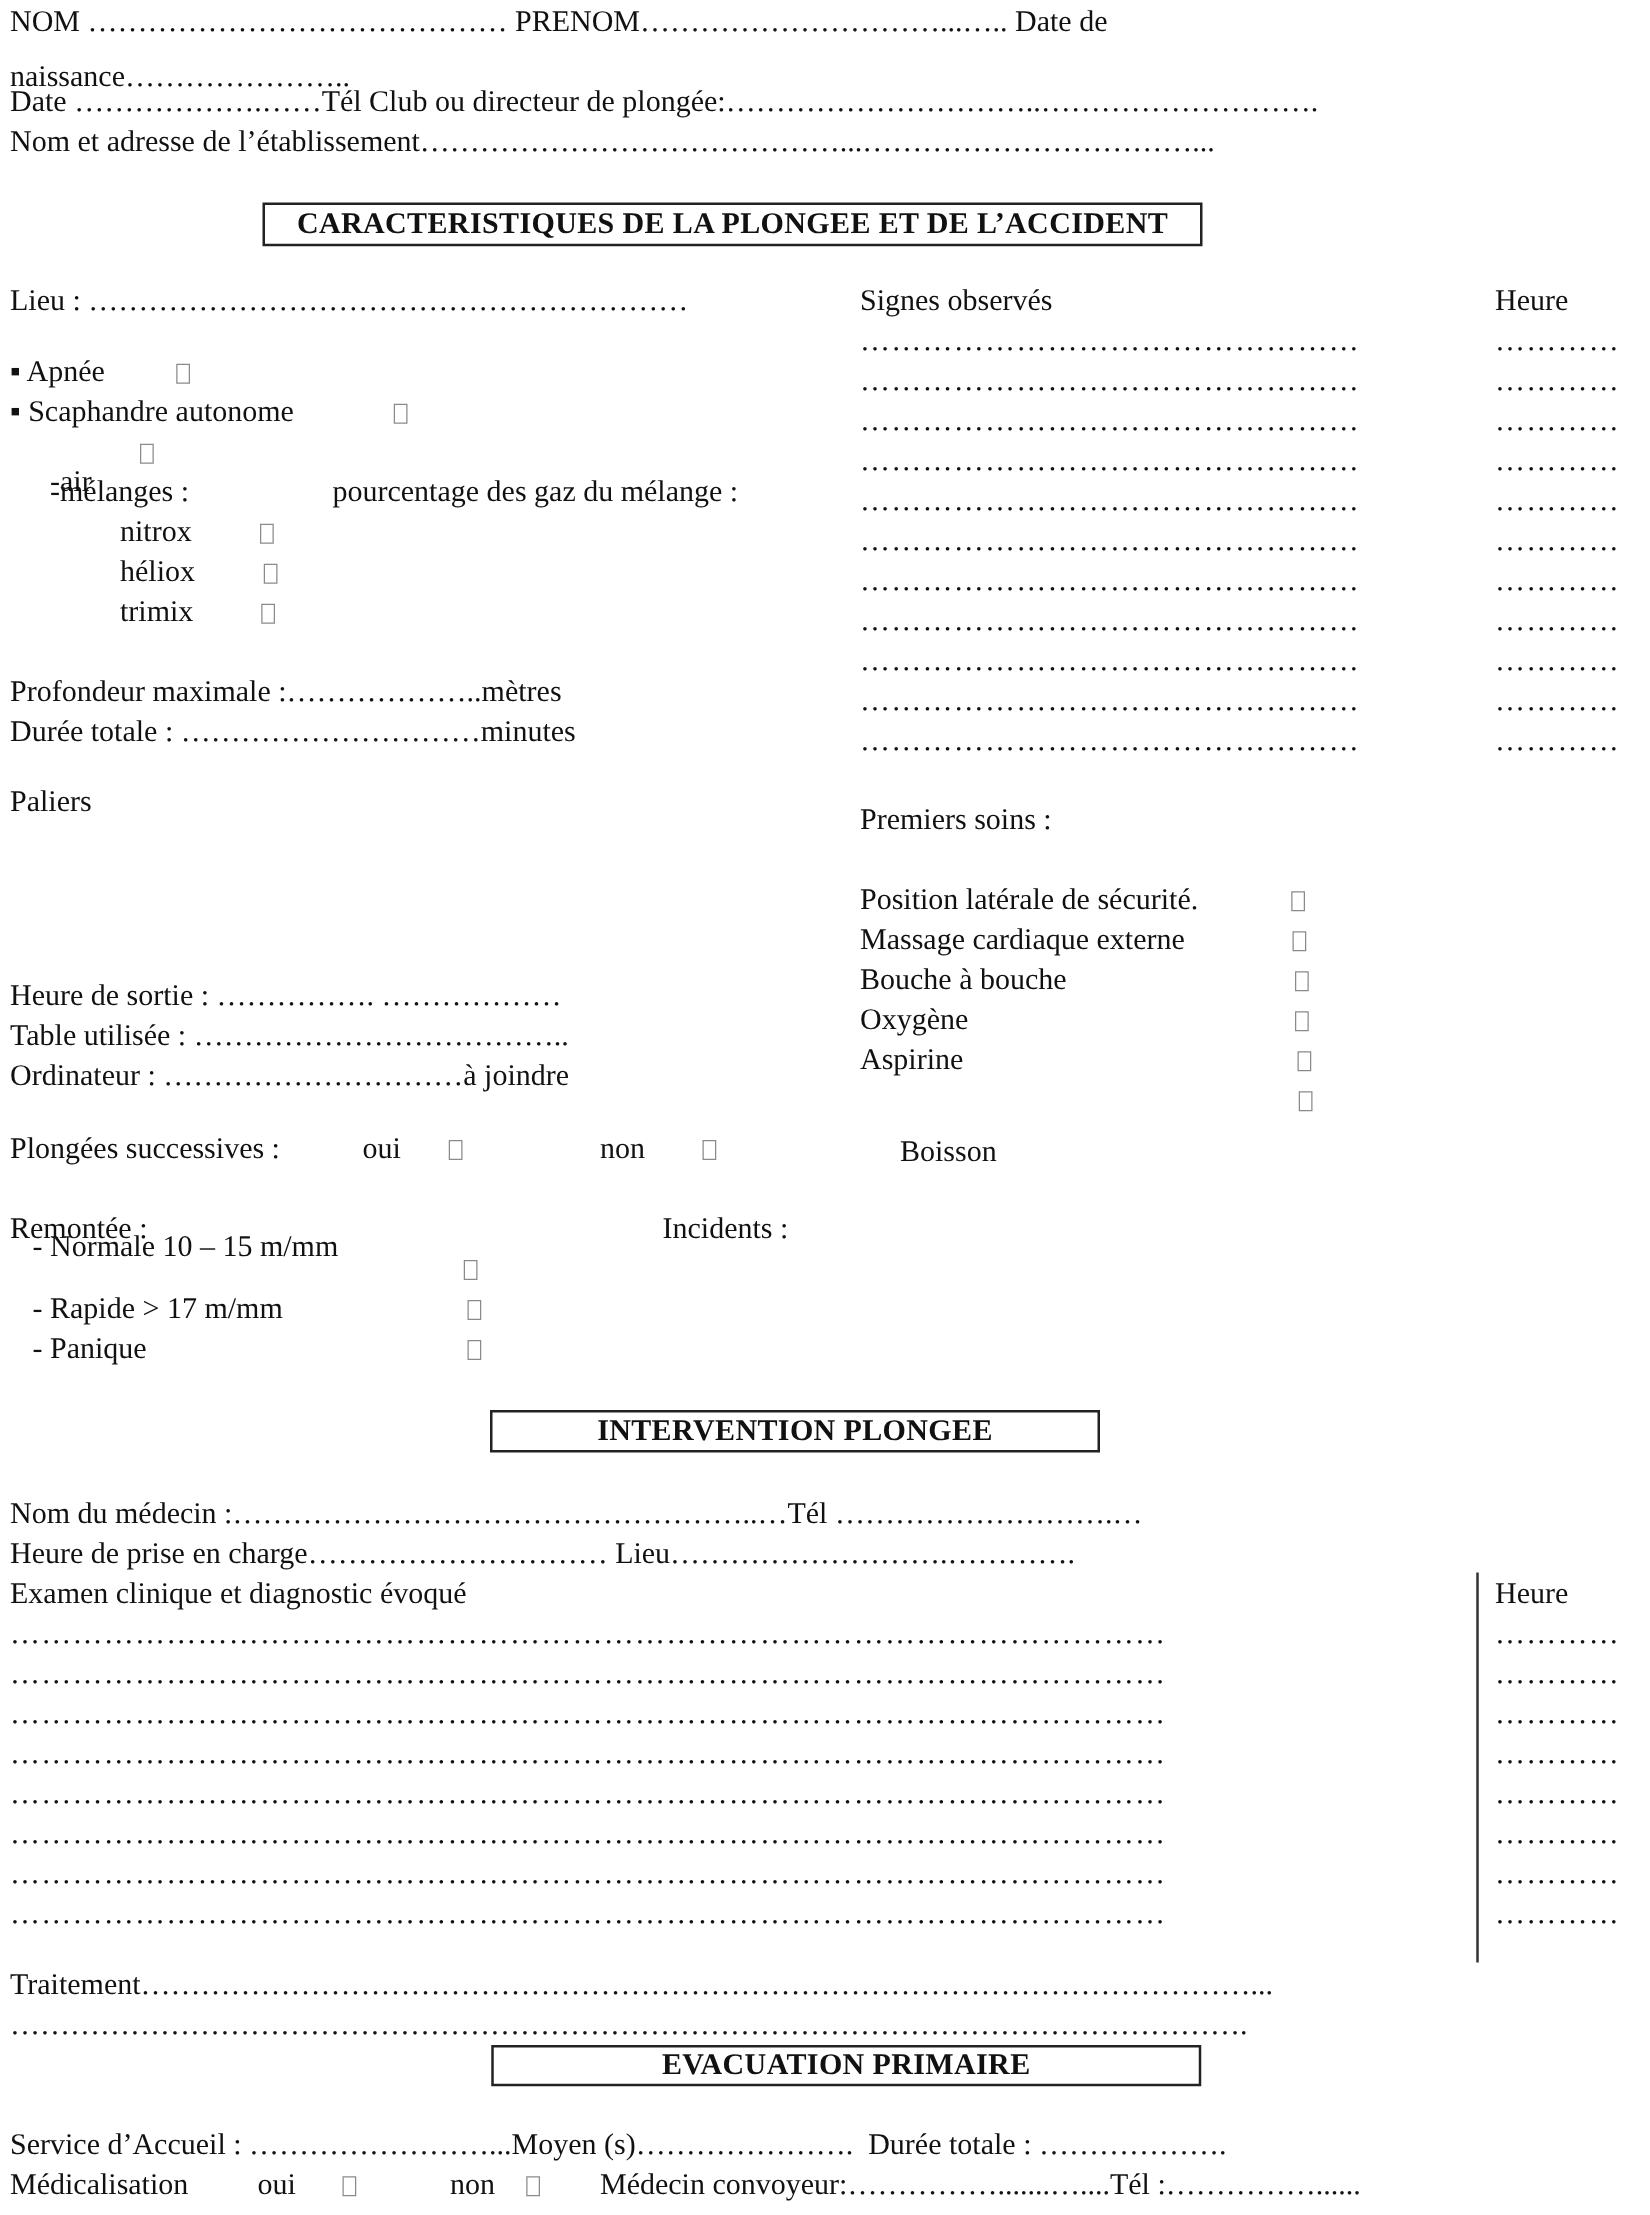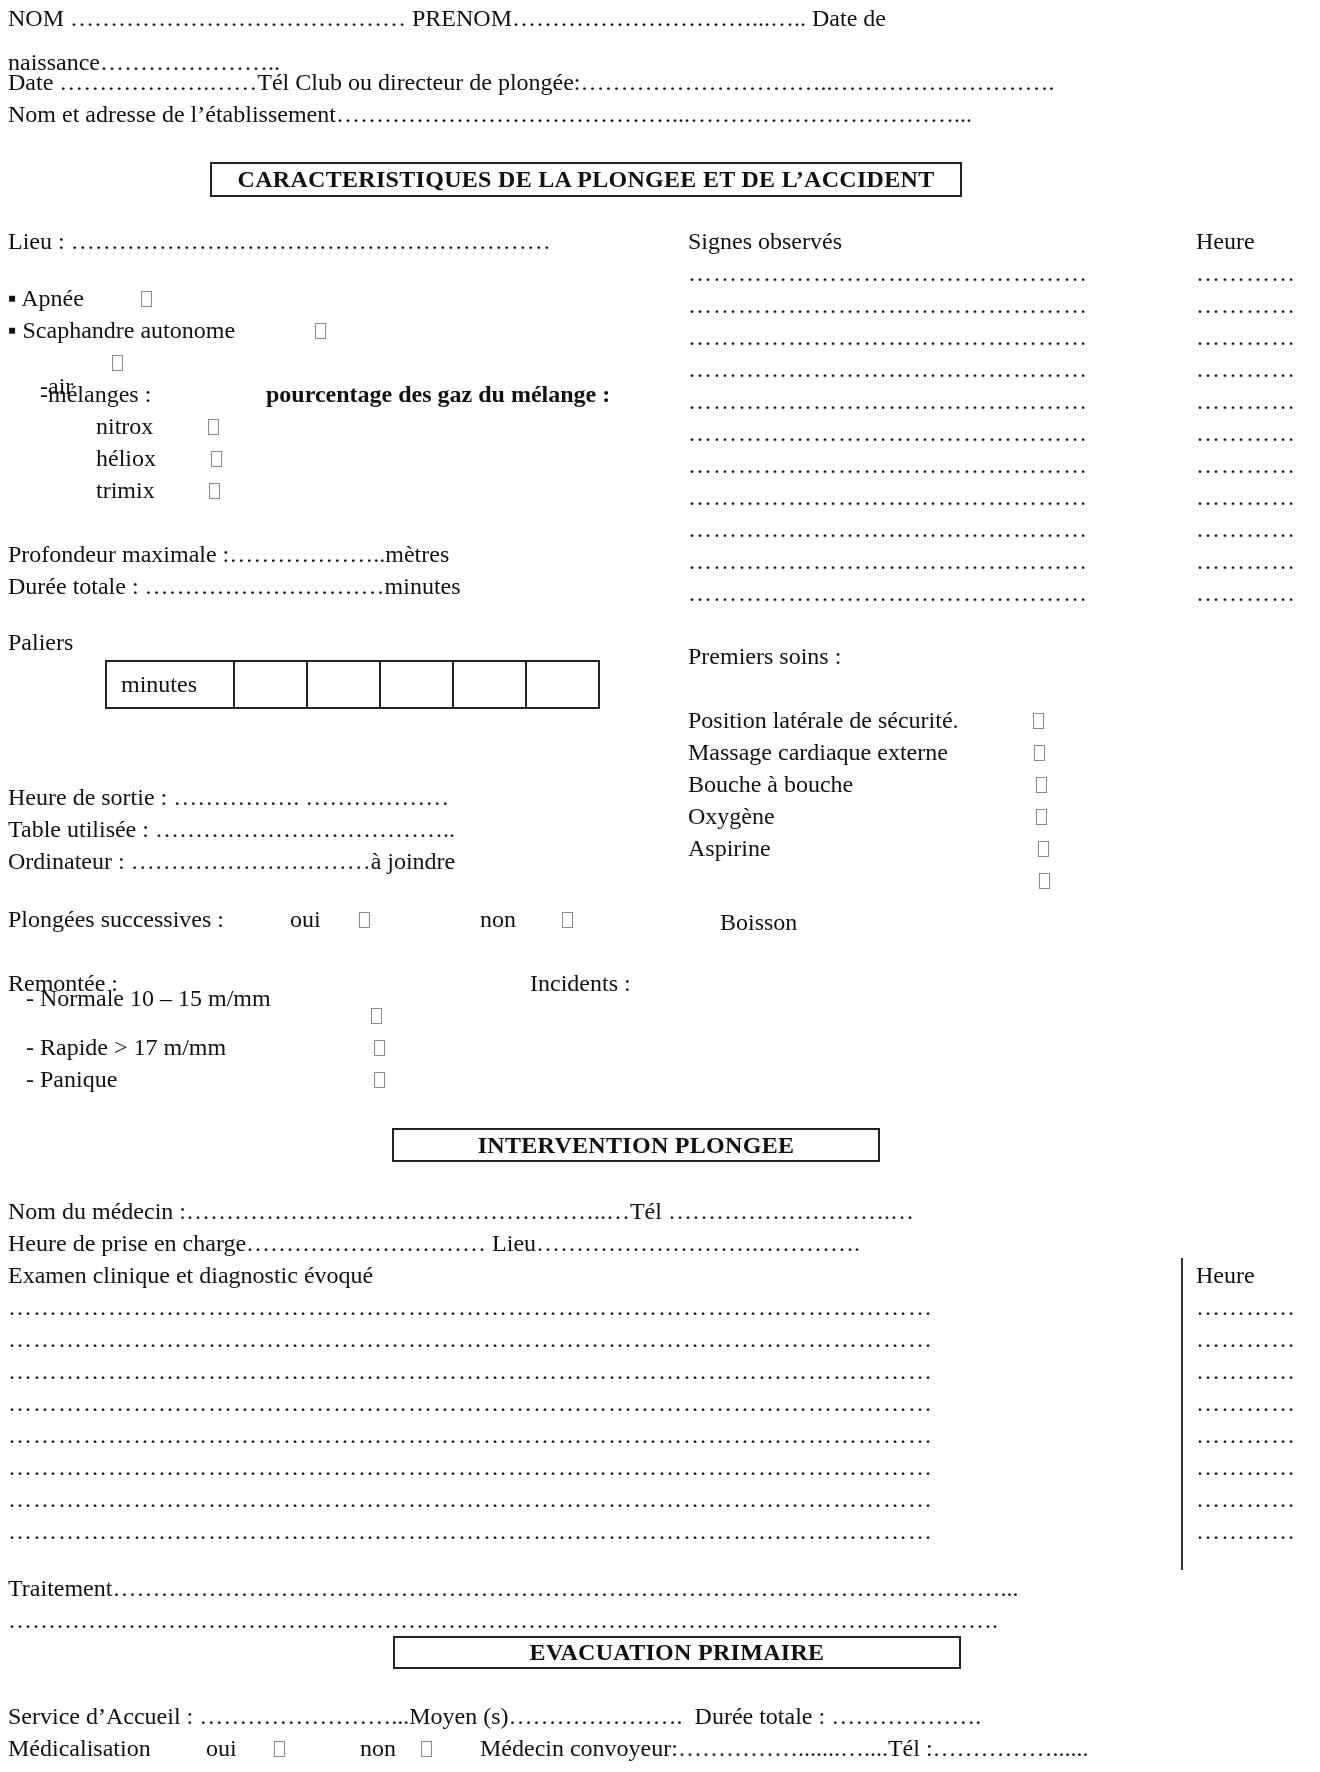--- a/index.html
+++ b/index.html
@@ -44,43 +44,35 @@
 <div class="abs" style="left:8px;top:284px;">▪ Apnée</div>
 <div class="cb" style="left:141px;top:291px;"></div>
 
 <div class="abs" style="left:8px;top:316px;">▪ Scaphandre autonome</div>
 <div class="cb" style="left:315px;top:323px;"></div>
 
 <div class="abs" style="left:40px;top:348px;margin-top:24px;">-air</div>
 <div class="cb" style="left:112px;top:355px;"></div>
 
 <div class="abs" style="left:40px;top:380px;">-mélanges :</div>
-<div class="abs" style="left:266px;top:380px;font-weight:bold;">pourcentage des gaz du mélange :</div>
+<div class="abs" style="left:266px;top:380px;">pourcentage des gaz du mélange :</div>
 
 <div class="abs" style="left:96px;top:412px;">nitrox</div>
 <div class="cb" style="left:208px;top:419px;"></div>
 <div class="abs" style="left:96px;top:444px;">héliox</div>
 <div class="cb" style="left:211px;top:451px;"></div>
 <div class="abs" style="left:96px;top:476px;">trimix</div>
 <div class="cb" style="left:209px;top:483px;"></div>
 
 <div class="abs" style="left:8px;top:540px;">Profondeur maximale :………………..mètres</div>
 <div class="abs" style="left:8px;top:572px;">Durée totale : …………………………minutes</div>
 
 <div class="abs" style="left:8px;top:628px;">Paliers</div>
 <table class="paliers">
   <tbody>
-  <tr>
-    <td class="lbl">minutes</td>
-    <td></td>
-    <td></td>
-    <td></td>
-    <td></td>
-    <td></td>
-  </tr>
 </tbody>
   </table>
 
 <div class="abs" style="left:8px;top:783px;">Heure de sortie : ……………. ………………</div>
 <div class="abs" style="left:8px;top:815px;">Table utilisée : ………………………………..</div>
 <div class="abs" style="left:8px;top:847px;">Ordinateur : …………………………à joindre</div>
 
 <div class="abs" style="left:8px;top:905px;">Plongées successives :</div>
 <div class="abs" style="left:290px;top:905px;">oui</div>
 <div class="cb" style="left:359px;top:912px;"></div>

